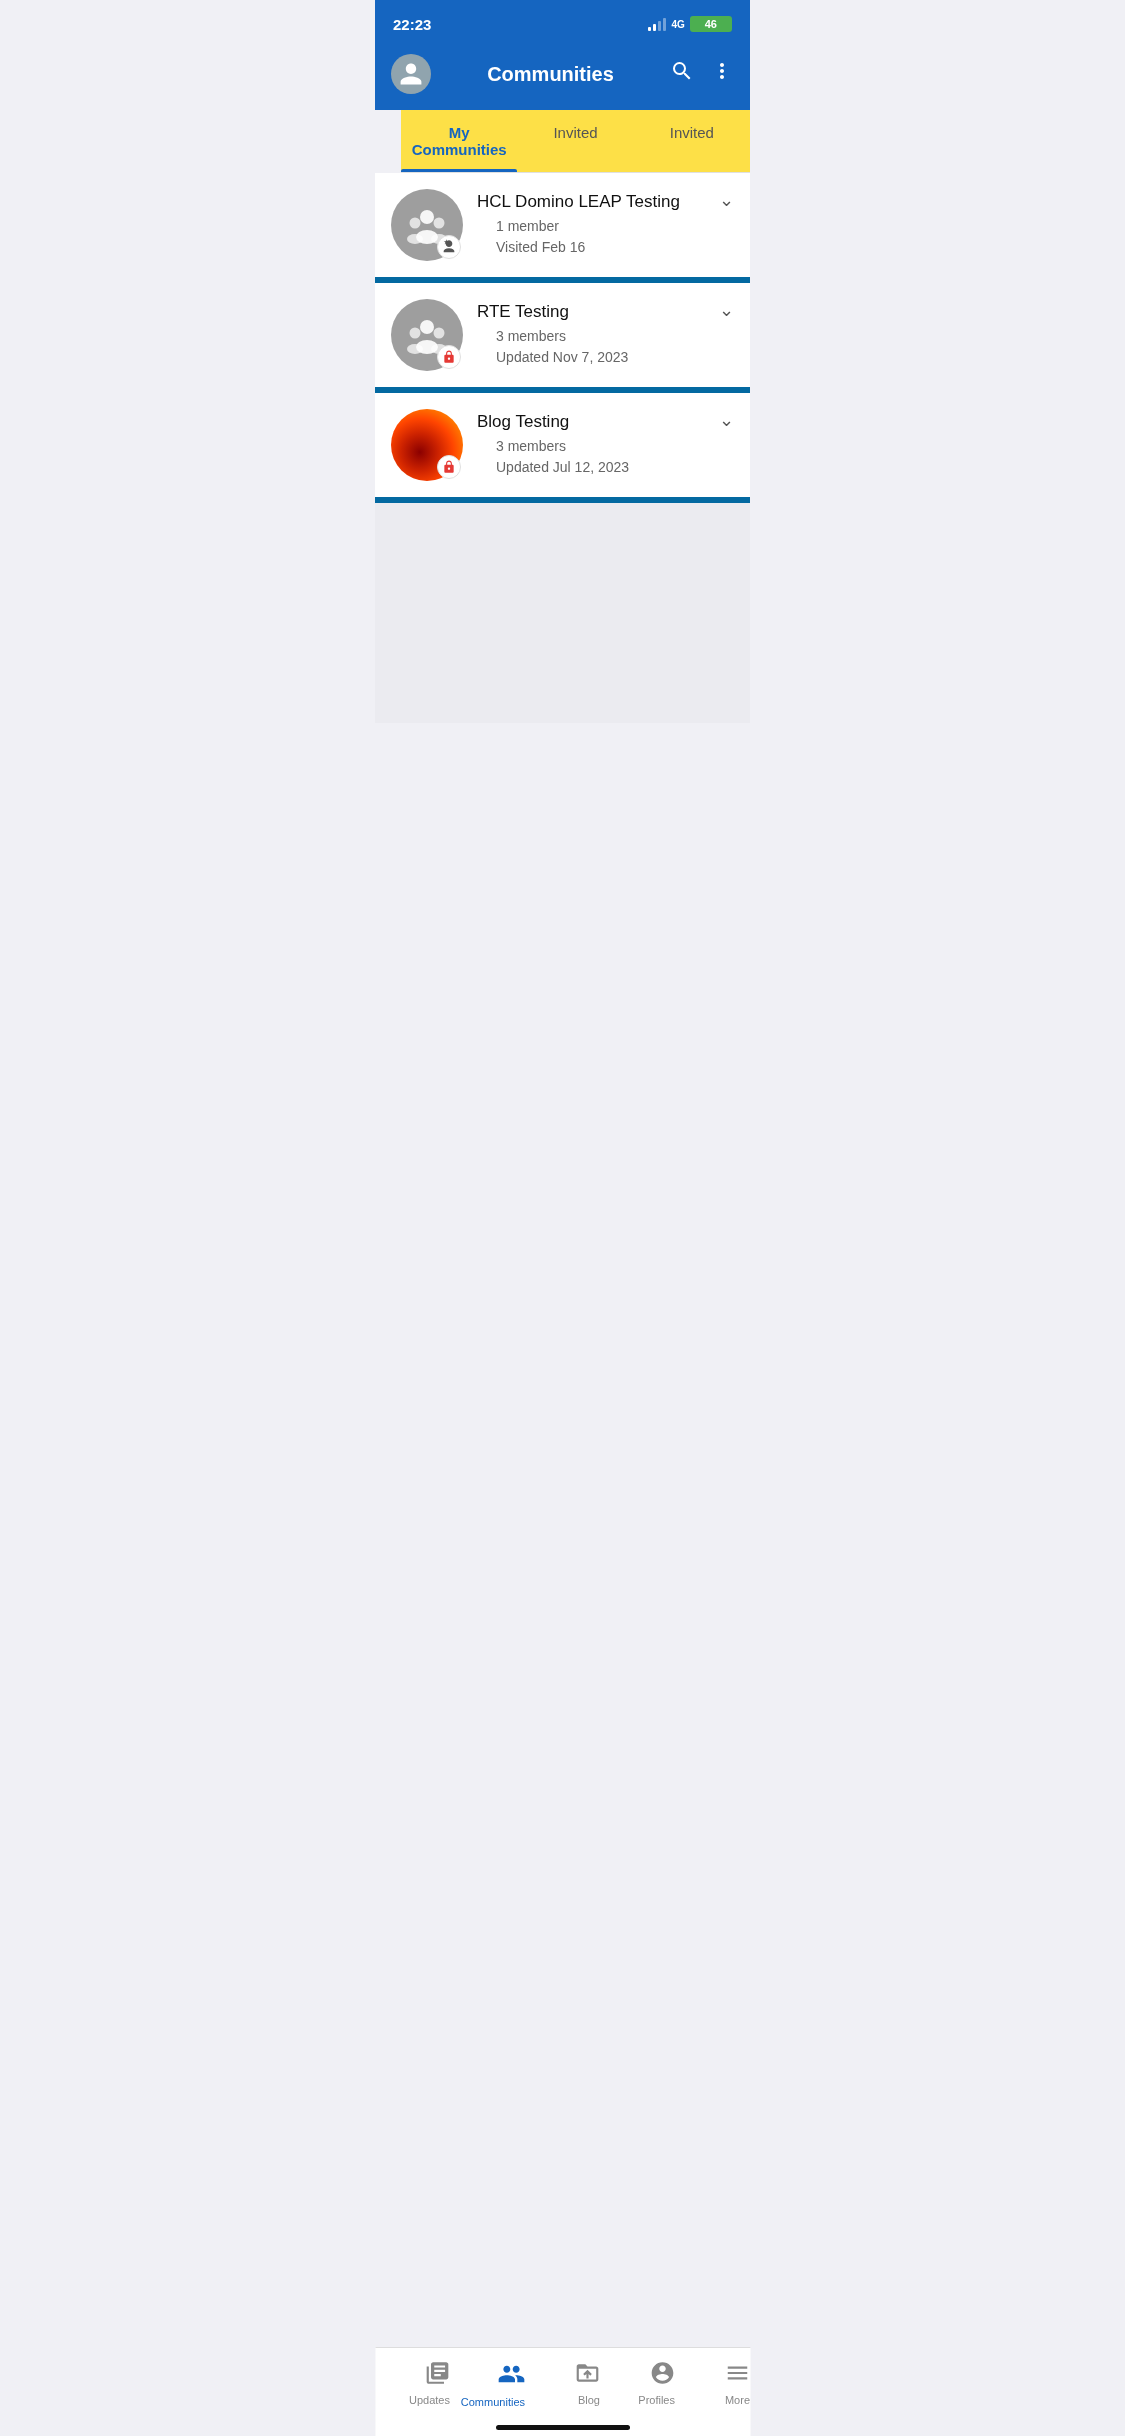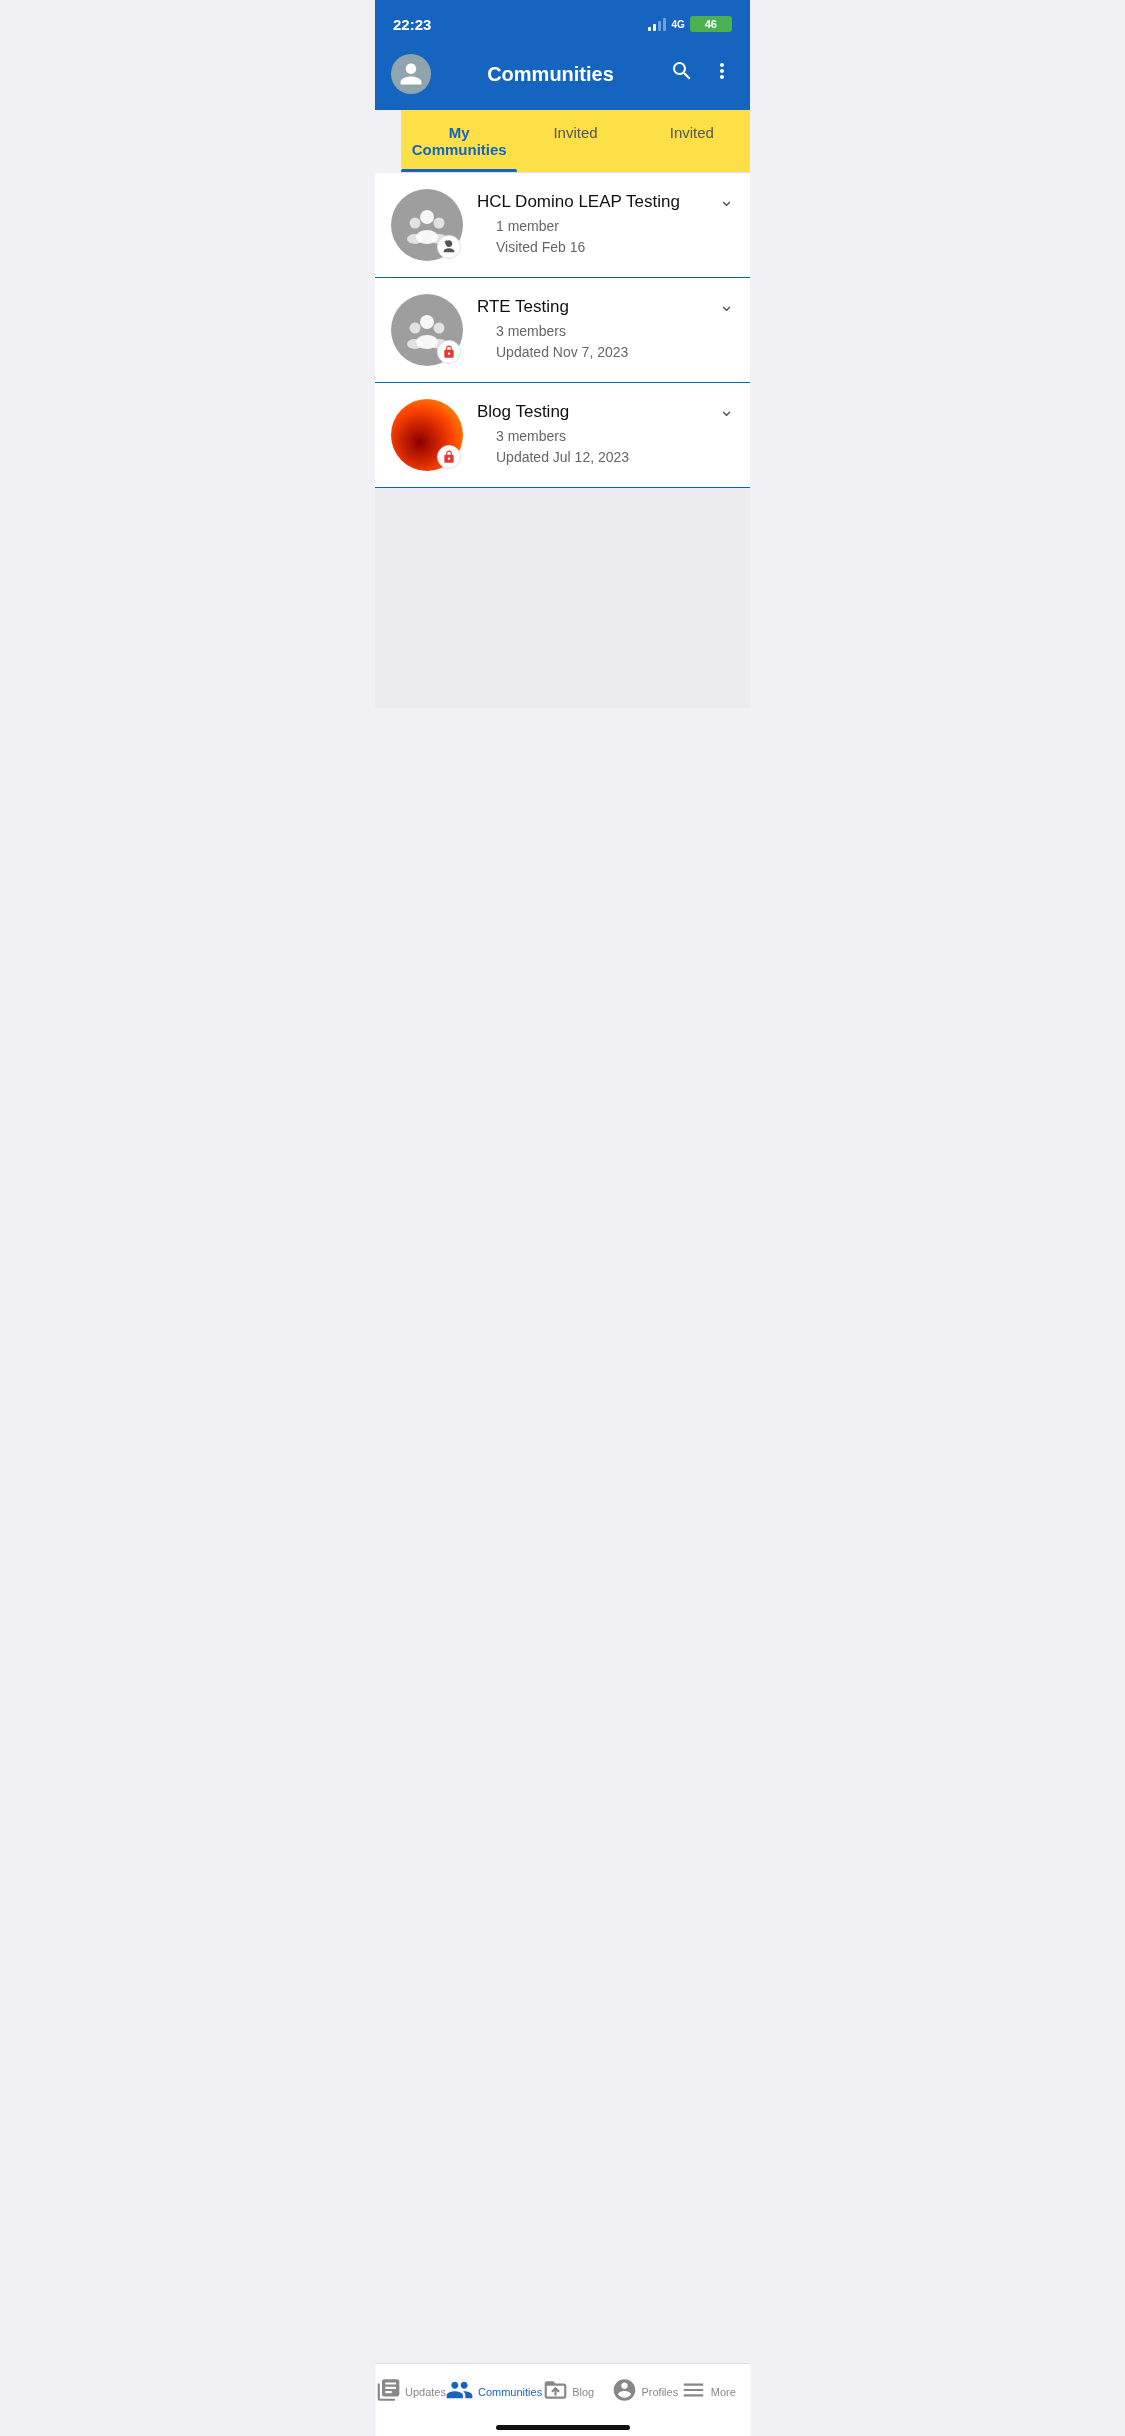--- a/index.html
+++ b/index.html
@@ -154,21 +154,21 @@
     }
 
     
     .community-list {
       background: white;
     }
     .community-item {
       display: flex;
       align-items: center;
       padding: 16px 16px;
-      border-bottom: 1px solid #0369a1;
+      border-bottom: 6px solid #0369a1;
       background: white;
       position: relative;
       gap: 14px;
     }
     .community-avatar {
       position: relative;
       flex-shrink: 0;
     }
     .community-avatar-circle {
       width: 72px;
@@ -235,22 +235,22 @@
       padding: 8px 0 24px 0;
       position: fixed;
       bottom: 0;
       left: 50%;
       transform: translateX(-50%);
       width: 375px;
     }
     .nav-item {
       flex: 1;
       display: flex;
-      flex-direction: row;
-      align-items: center;
+      flex-direction: column;
+      align-items: flex-end;
       gap: 4px;
       cursor: pointer;
       padding: 4px 0;
     }
     .nav-icon {
       font-size: 24px;
       color: #888;
       line-height: 1;
     }
     .nav-icon.active {

